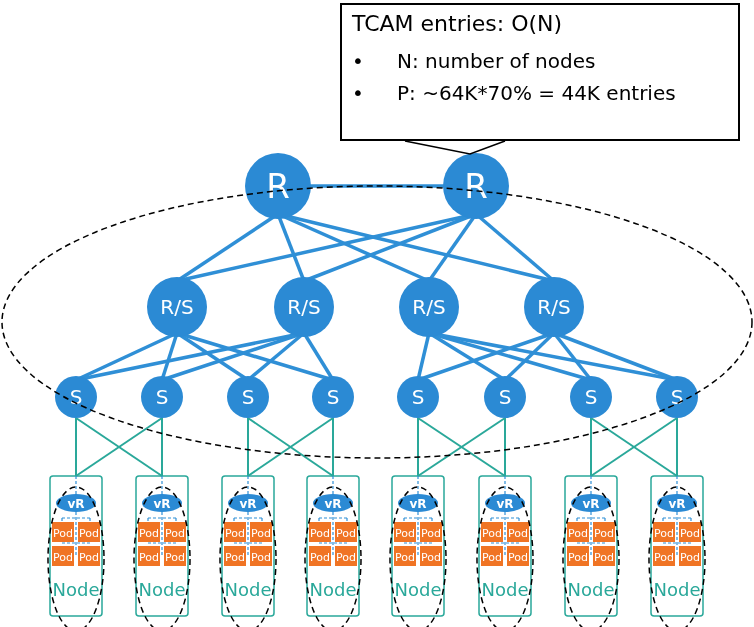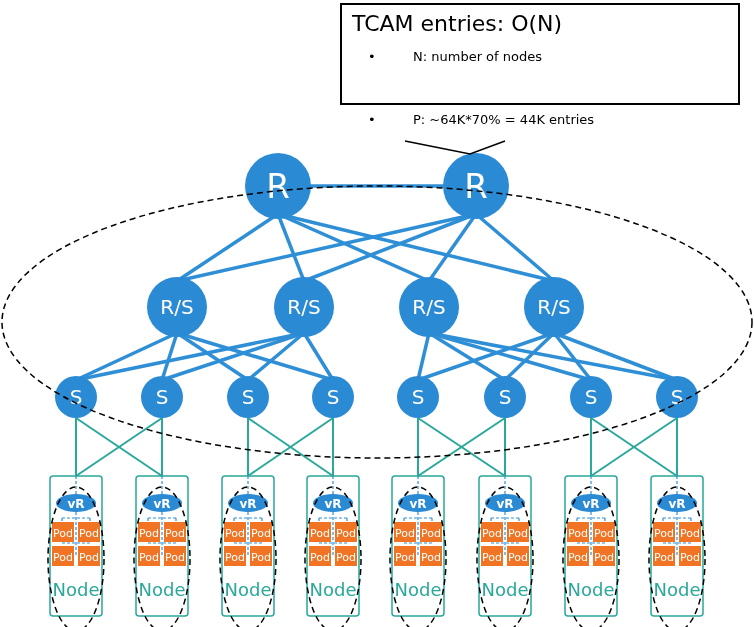--- a/index.html
+++ b/index.html
@@ -1,23 +1,23 @@
 <!DOCTYPE html>
 <html><head>
 <meta charset="utf-8">
 <style>
   html, body { margin:0; padding:0; background:#ffffff; }
   body { width:754px; height:627px; position:relative; overflow:hidden; font-family:"DejaVu Sans", sans-serif; }
   svg { position:absolute; left:0; top:0; }
-  .callout { position:absolute; left:340px; top:3px; width:400px; height:102px; box-sizing:border-box; border:2px solid #000; background:#fff; }
+  .callout { position:absolute; left:340px; top:3px; width:400px; height:138px; box-sizing:border-box; border:2px solid #000; background:#fff; }
   .callout-title { position:absolute; left:10px; top:6px; font-size:22px; color:#000; white-space:nowrap; }
-  .bullet-row { position:absolute; left:26px; font-size:13px; white-space:nowrap; }
+  .bullet-row { position:absolute; left:10px; font-size:20px; white-space:nowrap; }
   .bullet-row .dot { display:inline-block; width:45px; }
   .row1 { top:44px; color:#000; }
-  .row2 { top:76px; color:#000;margin-top:31px; }
+  .row2 { top:76px; color:#000; }
   .row3 { top:107px; color:#ff0000; }
 </style>
 </head>
 <body>
 
 <svg id="diagram" width="754" height="627" viewBox="0 0 754 627" xmlns="http://www.w3.org/2000/svg">
   <g id="links-layer">
       <line x1="278" y1="186" x2="476" y2="186" stroke="#2f8fd6" stroke-width="3.5"></line>
       <line x1="278" y1="214" x2="177" y2="281" stroke="#2f8fd6" stroke-width="3.5"></line>
       <line x1="278" y1="214" x2="304" y2="281" stroke="#2f8fd6" stroke-width="3.5"></line>

